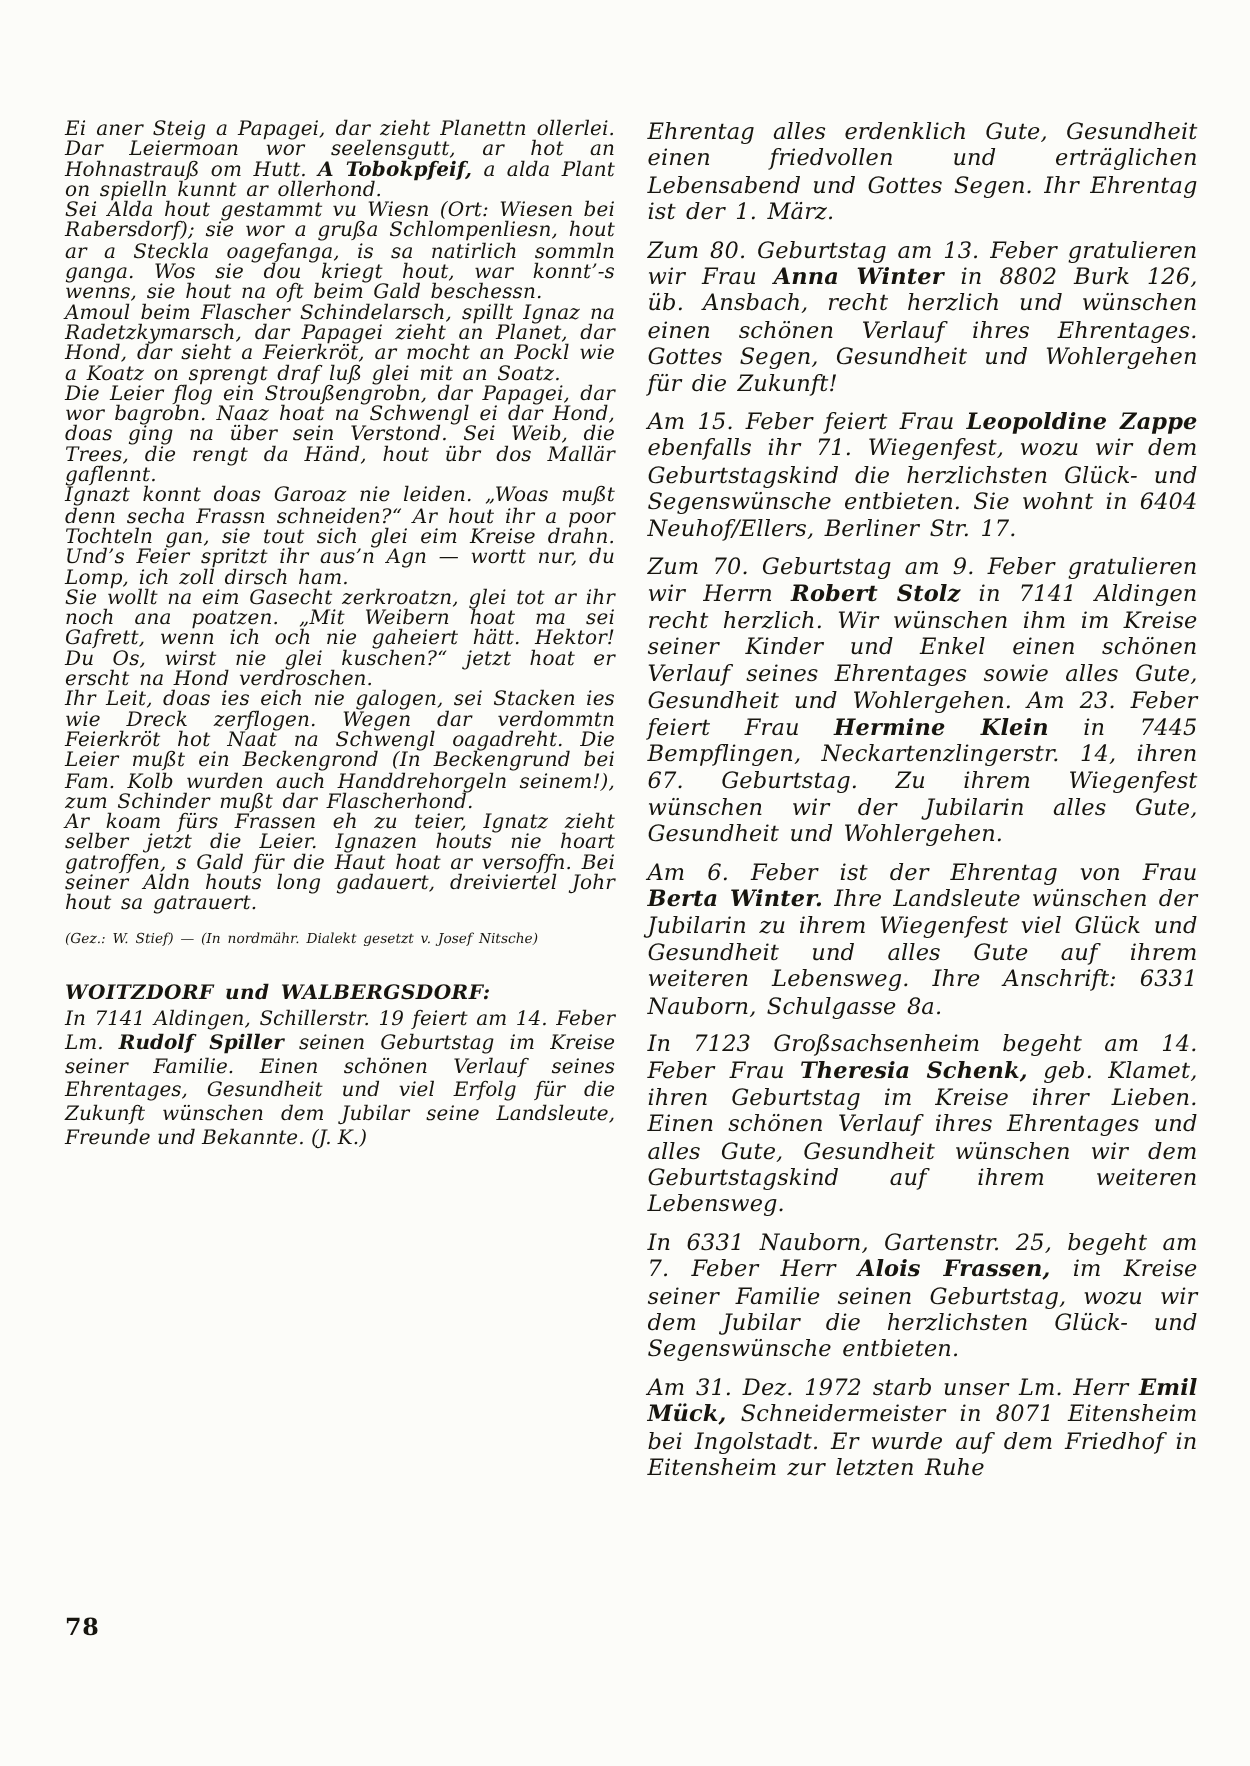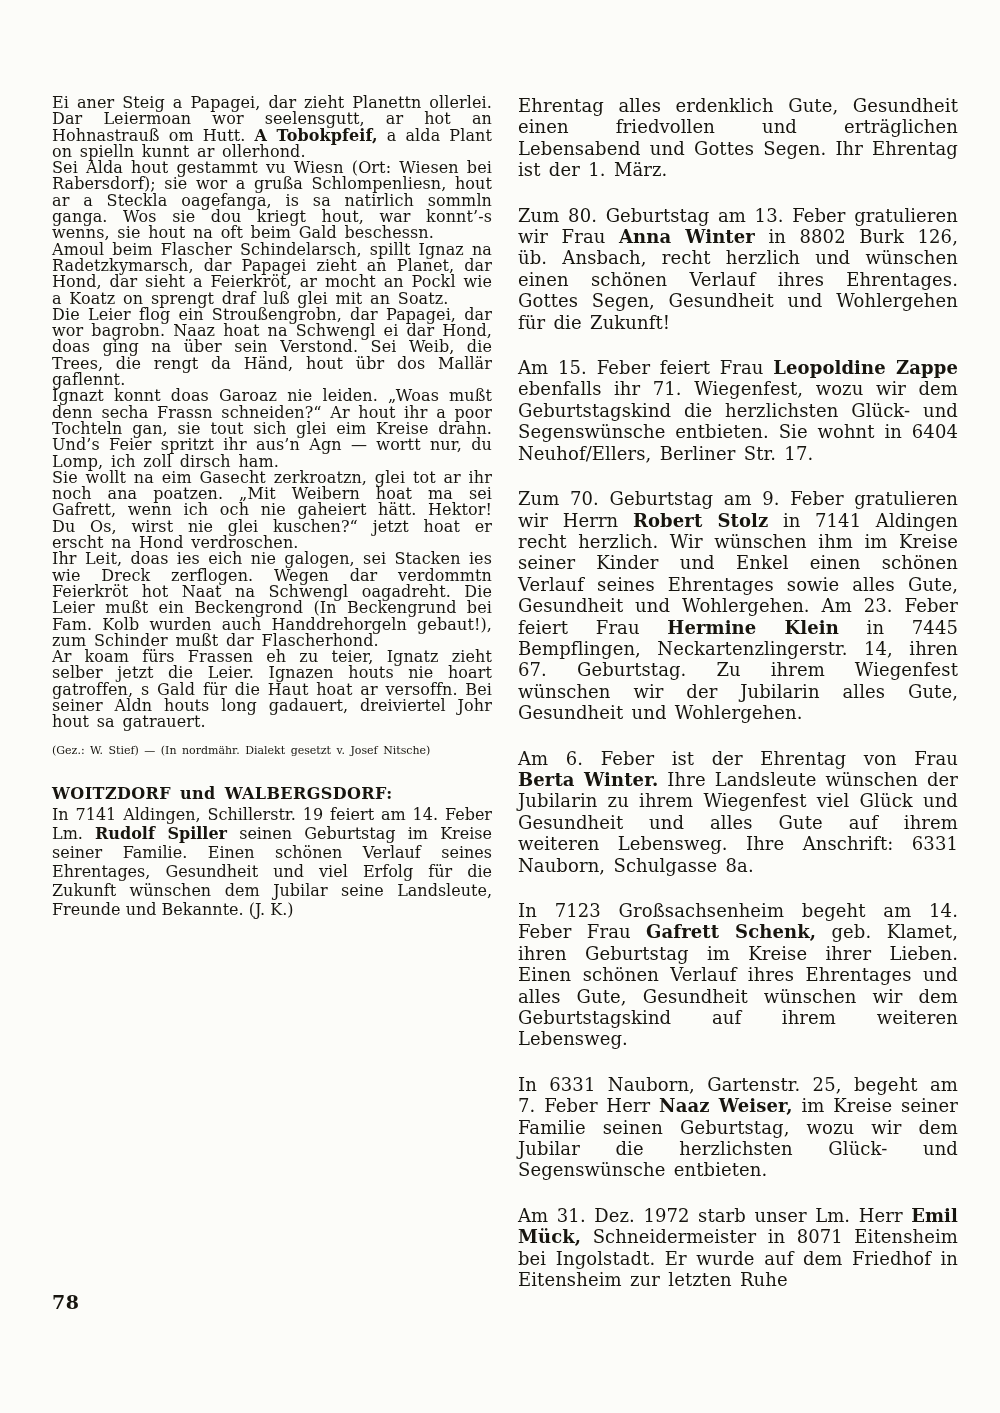--- a/index.html
+++ b/index.html
@@ -16,20 +16,21 @@
     font-family: "DejaVu Serif", "Liberation Serif", serif;
     -webkit-font-smoothing: antialiased;
   }
   .page {
     position: absolute;
     inset: 0;
   }
   .col {
     position: absolute;
     width: 440px;
+    font-style: italic;
   }
   #col-left-top    { left: 52px;  top: 95px;  }
   #col-left-bottom { left: 52px;  top: 783px; }
   #col-right       { left: 518px; top: 95px;  }
 
   p { margin: 0; text-align: justify; }
 
   .dialect {
     font-size: 16px;
     line-height: 16.3px;
@@ -54,21 +55,21 @@
     word-spacing: 3px;
     text-align: left;
     margin: 0;
   }
 
   .entry {
     font-size: 18px;
     line-height: 21.4px;
     word-spacing: 2.5px;
     letter-spacing: 0.1px;
-    margin-top: 24px;
+    margin-top: 9px;
   }
   .entry-tight { margin-top: 0; }
   #col-right p:first-child { margin-top: 0; }
 
   strong { font-weight: bold; }
 
   .page-number {
     position: absolute;
     left: 52px;
     top: 1291px;
@@ -81,32 +82,32 @@
 <body style="background: rgb(252, 252, 249); color: rgb(23, 21, 15);">
 
 <div class="page">
   <div class="col" id="col-left-top">
       <p class="dialect">Ei aner Steig a Papagei, dar zieht Planettn ollerlei. Dar Leiermoan wor seelensgutt, ar hot an Hohnastrauß om Hutt. <strong>A Tobokpfeif,</strong> a alda Plant on spielln kunnt ar ollerhond.</p>
       <p class="dialect">Sei Alda hout gestammt vu Wiesn (Ort: Wiesen bei Rabersdorf); sie wor a grußa Schlompenliesn, hout ar a Steckla oagefanga, is sa natirlich sommln ganga. Wos sie dou kriegt hout, war konnt’-s wenns, sie hout na oft beim Gald beschessn.</p>
       <p class="dialect">Amoul beim Flascher Schindelarsch, spillt Ignaz na Radetzkymarsch, dar Papagei zieht an Planet, dar Hond, dar sieht a Feierkröt, ar mocht an Pockl wie a Koatz on sprengt draf luß glei mit an Soatz.</p>
       <p class="dialect">Die Leier flog ein Stroußengrobn, dar Papagei, dar wor bagrobn. Naaz hoat na Schwengl ei dar Hond, doas ging na über sein Verstond. Sei Weib, die Trees, die rengt da Händ, hout übr dos Mallär gaflennt.</p>
       <p class="dialect">Ignazt konnt doas Garoaz nie leiden. „Woas mußt denn secha Frassn schneiden?“ Ar hout ihr a poor Tochteln gan, sie tout sich glei eim Kreise drahn. Und’s Feier spritzt ihr aus’n Agn — wortt nur, du Lomp, ich zoll dirsch ham.</p>
       <p class="dialect">Sie wollt na eim Gasecht zerkroatzn, glei tot ar ihr noch ana poatzen. „Mit Weibern hoat ma sei Gafrett, wenn ich och nie gaheiert hätt. Hektor! Du Os, wirst nie glei kuschen?“ jetzt hoat er erscht na Hond verdroschen.</p>
-      <p class="dialect">Ihr Leit, doas ies eich nie galogen, sei Stacken ies wie Dreck zerflogen. Wegen dar verdommtn Feierkröt hot Naat na Schwengl oagadreht. Die Leier mußt ein Beckengrond (In Beckengrund bei Fam. Kolb wurden auch Handdrehorgeln gebaut!), zum Schinder mußt dar Flascherhond.</p>
+      <p class="dialect">Ihr Leit, doas ies eich nie galogen, sei Stacken ies wie Dreck zerflogen. Wegen dar verdommtn Feierkröt hot Naat na Schwengl oagadreht. Die Leier mußt ein Beckengrond (In Beckengrund bei Fam. Kolb wurden auch Handdrehorgeln seinem!), zum Schinder mußt dar Flascherhond.</p>
       <p class="dialect">Ar koam fürs Frassen eh zu teier, Ignatz zieht selber jetzt die Leier. Ignazen houts nie hoart gatroffen, s Gald für die Haut hoat ar versoffn. Bei seiner Aldn houts long gadauert, dreiviertel Johr hout sa gatrauert.</p>
       <p class="signature">(Gez.: W. Stief) — (In nordmähr. Dialekt gesetzt v. Josef Nitsche)</p>
     </div>
   <div class="col" id="col-left-bottom">
       <p class="heading"><strong>WOITZDORF und WALBERGSDORF:</strong></p>
       <p class="entry-tight">In 7141 Aldingen, Schillerstr. 19 feiert am 14. Feber Lm. <strong>Rudolf Spiller</strong> seinen Geburtstag im Kreise seiner Familie. Einen schönen Verlauf seines Ehrentages, Gesundheit und viel Erfolg für die Zukunft wünschen dem Jubilar seine Landsleute, Freunde und Bekannte. (J. K.)</p>
     </div>
   <div class="col" id="col-right">
       <p class="entry">Ehrentag alles erdenklich Gute, Gesundheit einen friedvollen und erträglichen Lebensabend und Gottes Segen. Ihr Ehrentag ist der 1. März.</p>
       <p class="entry">Zum 80. Geburtstag am 13. Feber gratulieren wir Frau <strong>Anna Winter</strong> in 8802 Burk 126, üb. Ansbach, recht herzlich und wünschen einen schönen Verlauf ihres Ehrentages. Gottes Segen, Gesundheit und Wohlergehen für die Zukunft!</p>
       <p class="entry">Am 15. Feber feiert Frau <strong>Leopoldine Zappe</strong> ebenfalls ihr 71. Wiegenfest, wozu wir dem Geburtstagskind die herzlichsten Glück- und Segenswünsche entbieten. Sie wohnt in 6404 Neuhof/Ellers, Berliner Str. 17.</p>
       <p class="entry">Zum 70. Geburtstag am 9. Feber gratulieren wir Herrn <strong>Robert Stolz</strong> in 7141 Aldingen recht herzlich. Wir wünschen ihm im Kreise seiner Kinder und Enkel einen schönen Verlauf seines Ehrentages sowie alles Gute, Gesundheit und Wohlergehen. Am 23. Feber feiert Frau <strong>Hermine Klein</strong> in 7445 Bempflingen, Neckartenzlingerstr. 14, ihren 67. Geburtstag. Zu ihrem Wiegenfest wünschen wir der Jubilarin alles Gute, Gesundheit und Wohlergehen.</p>
       <p class="entry">Am 6. Feber ist der Ehrentag von Frau <strong>Berta Winter.</strong> Ihre Landsleute wünschen der Jubilarin zu ihrem Wiegenfest viel Glück und Gesundheit und alles Gute auf ihrem weiteren Lebensweg. Ihre Anschrift: 6331 Nauborn, Schulgasse 8a.</p>
-      <p class="entry">In 7123 Großsachsenheim begeht am 14. Feber Frau <strong>Gafrett Schenk,</strong> geb. Klamet, ihren Geburtstag im Kreise ihrer Lieben. Einen schönen Verlauf ihres Ehrentages und alles Gute, Gesundheit wünschen wir dem Geburtstagskind auf ihrem weiteren Lebensweg.</p>
-      <p class="entry">In 6331 Nauborn, Gartenstr. 25, begeht am 7. Feber Herr <strong>Naaz Weiser,</strong> im Kreise seiner Familie seinen Geburtstag, wozu wir dem Jubilar die herzlichsten Glück- und Segenswünsche entbieten.</p>
+      <p class="entry">In 7123 Großsachsenheim begeht am 14. Feber Frau <strong>Theresia Schenk,</strong> geb. Klamet, ihren Geburtstag im Kreise ihrer Lieben. Einen schönen Verlauf ihres Ehrentages und alles Gute, Gesundheit wünschen wir dem Geburtstagskind auf ihrem weiteren Lebensweg.</p>
+      <p class="entry">In 6331 Nauborn, Gartenstr. 25, begeht am 7. Feber Herr <strong>Alois Frassen,</strong> im Kreise seiner Familie seinen Geburtstag, wozu wir dem Jubilar die herzlichsten Glück- und Segenswünsche entbieten.</p>
       <p class="entry">Am 31. Dez. 1972 starb unser Lm. Herr <strong>Emil Mück,</strong> Schneidermeister in 8071 Eitensheim bei Ingolstadt. Er wurde auf dem Friedhof in Eitensheim zur letzten Ruhe</p>
     </div>
   <div class="page-number">78</div>
 </div>
 
 </body></html>

